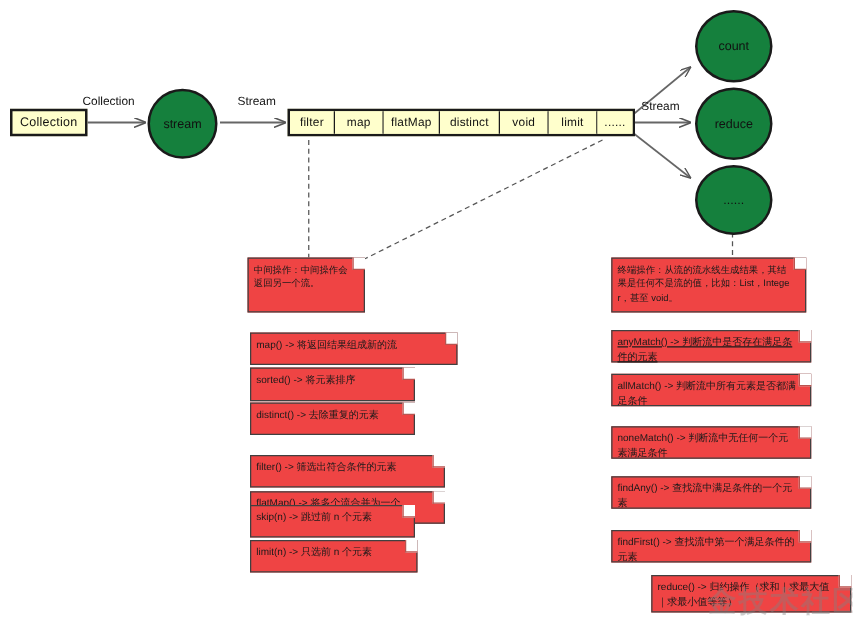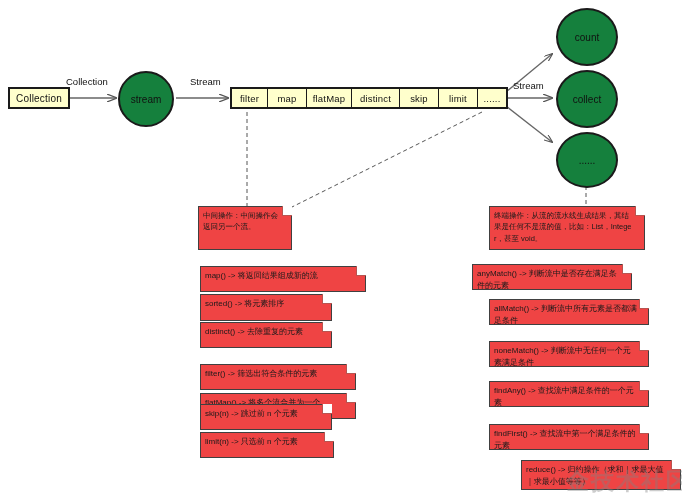--- a/index.html
+++ b/index.html
@@ -143,49 +143,49 @@
   <span>stream</span>
 </div>
 
 <div class="abs edge-label" style="left:190px; top:76px;">Stream</div>
 
 <div class="abs op-strip" style="left:230px; top:87px; width:278px;">
   <div class="op-cell" style="width:35px;">filter</div>
   <div class="op-cell" style="width:38px;">map</div>
   <div class="op-cell" style="width:44px;">flatMap</div>
   <div class="op-cell" style="width:47px;text-align:center;">distinct</div>
-  <div class="op-cell" style="width:38px;">skip</div>
+  <div class="op-cell" style="width:38px;">void</div>
   <div class="op-cell" style="width:38px;">limit</div>
   <div class="op-cell" style="flex:1;">......</div>
 </div>
 
 <div class="abs edge-label" style="left:513px; top:80px;">Stream</div>
 
 <div class="abs ellipse" style="left:556px; top:8px; width:62px; height:58px;">
   <span>count</span>
 </div>
 <div class="abs ellipse" style="left:556px; top:70px; width:62px; height:58px;">
-  <span>collect</span>
+  <span>reduce</span>
 </div>
 <div class="abs ellipse" style="left:556px; top:132px; width:62px; height:56px;">
   <span>......</span>
 </div>
 
 <div class="note tall" style="left:198px; top:206px; width:94px; height:44px; font-size:7.5px;">中间操作：中间操作会返回另一个流。</div>
 
 <div class="note tall" style="left:489px; top:206px; width:156px; height:44px; font-size:7.5px;">终端操作：从流的流水线生成结果，其结果是任何不是流的值，比如：List，Integer，甚至 void。</div>
 
 <div class="note" style="left:200px; top:266px; width:166px; height:17px;">map() -&gt; 将返回结果组成新的流</div>
 <div class="note" style="left:200px; top:294px; width:132px; height:27px;">sorted() -&gt; 将元素排序</div>
 <div class="note" style="left:200px; top:322px; width:132px; height:17px;">distinct() -&gt; 去除重复的元素</div>
 <div class="note" style="left:200px; top:349px; width:156px; height:17px;margin-top:44px;">flatMap() -&gt; 将多个流合并为一个</div>
 <div class="note" style="left:200px; top:364px; width:156px; height:17px;">filter() -&gt; 筛选出符合条件的元素</div>
 <div class="note" style="left:200px; top:404px; width:132px; height:17px;">skip(n) -&gt; 跳过前 n 个元素</div>
 <div class="note" style="left:200px; top:432px; width:134px; height:17px;">limit(n) -&gt; 只选前 n 个元素</div>
 
-<div class="note" style="left:472px; top:264px; width:160px; height:26px;">anyMatch() -&gt; 判断流中是否存在满足条件的元素</div>
+<div class="note" style="left:489px; top:264px; width:160px; height:26px;text-decoration:underline;">anyMatch() -&gt; 判断流中是否存在满足条件的元素</div>
 <div class="note" style="left:489px; top:299px; width:160px; height:26px;">allMatch() -&gt; 判断流中所有元素是否都满足条件</div>
 <div class="note" style="left:489px; top:341px; width:160px; height:26px;">noneMatch() -&gt; 判断流中无任何一个元素满足条件</div>
 <div class="note" style="left:489px; top:381px; width:160px; height:26px;">findAny() -&gt; 查找流中满足条件的一个元素</div>
 <div class="note" style="left:489px; top:424px; width:160px; height:26px;">findFirst() -&gt; 查找流中第一个满足条件的元素</div>
 <div class="note" style="left:489px; top:460px; width:160px; height:30px;margin-left:32px;">reduce() -&gt; 归约操作（求和｜求最大值｜求最小值等等）</div>
 
 <div class="watermark" style="left:566px; top:466px;">金技术社区</div>
 
 </body></html>

